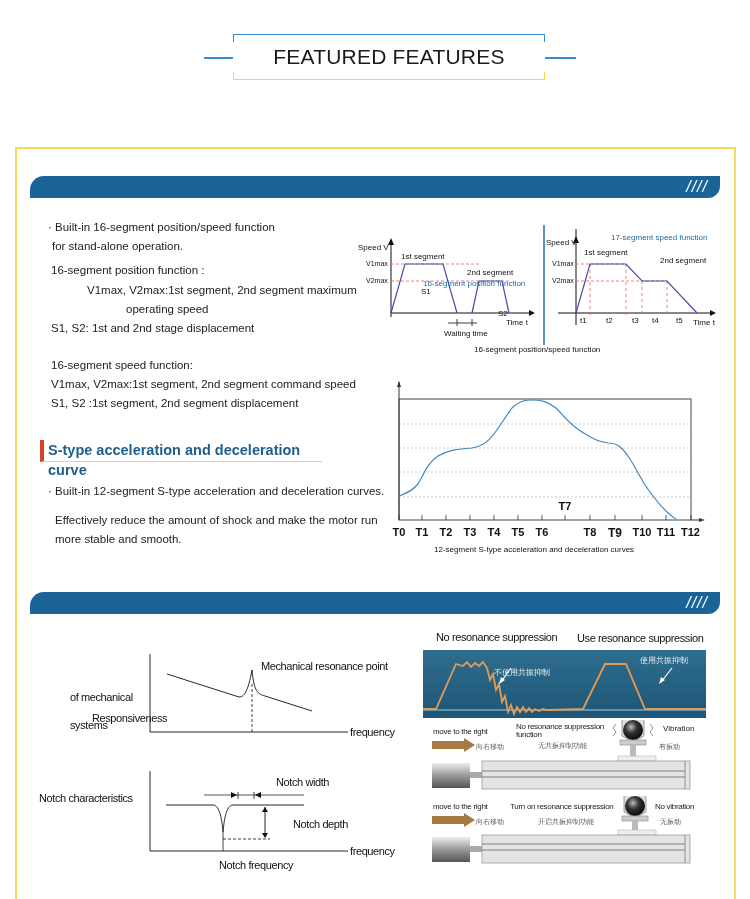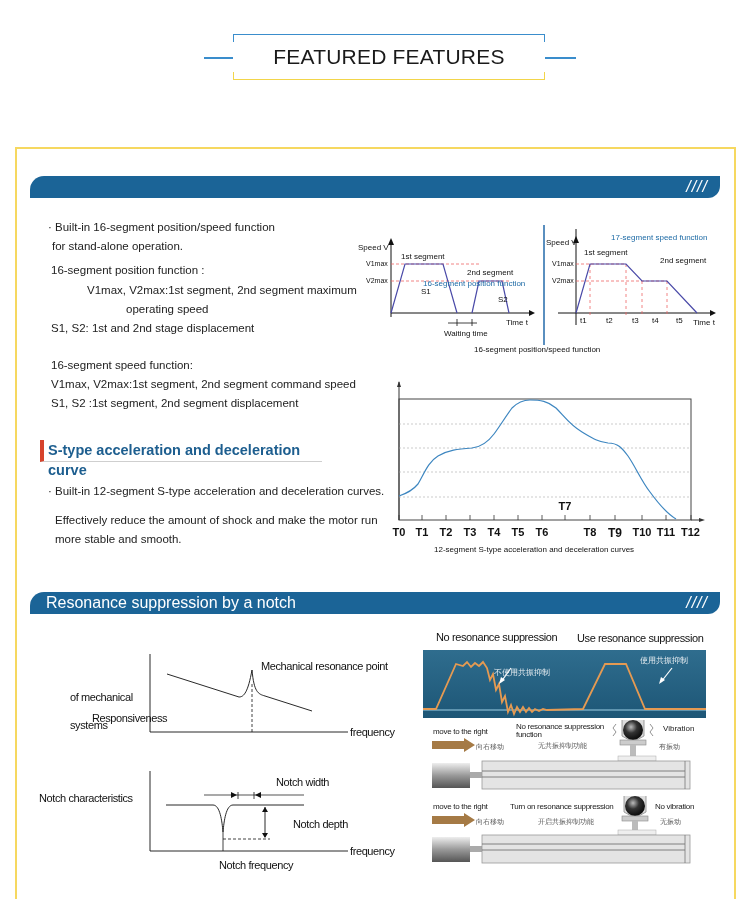--- a/index.html
+++ b/index.html
@@ -69,21 +69,21 @@
   <line x1="117" y1="94" x2="117" y2="101" stroke="#111" stroke-width="0.8"></line>
   <rect x="188" y="0" width="2" height="120" fill="#5a8fbf"></rect>
 </svg>
 <div class="abs diag-title" style="left:423px;top:233px;margin-top:46px;">16-segment position function</div>
 <div class="abs diag-lbl" style="left:358px;top:243px;">Speed V</div>
 <div class="abs diag-lbl" style="left:401px;top:252px;">1st segment</div>
 <div class="abs diag-lbl" style="left:467px;top:268px;">2nd segment</div>
 <div class="abs diag-lbl" style="left:366px;top:260px;font-size:7px;">V1max</div>
 <div class="abs diag-lbl" style="left:366px;top:277px;font-size:7px;">V2max</div>
 <div class="abs diag-lbl" style="left:421px;top:287px;">S1</div>
-<div class="abs diag-lbl" style="left:487px;top:295px;padding-left:11px;">S2</div>
+<div class="abs diag-lbl" style="left:487px;top:309px;padding-left:11px;">S2</div>
 <div class="abs diag-lbl" style="left:506px;top:318px;">Time t</div>
 <div class="abs diag-lbl" style="left:444px;top:329px;">Waiting time</div>
 
 <svg class="abs" style="left:540px;top:225px;" width="190" height="110">
   <line x1="36" y1="4" x2="36" y2="100" stroke="#111" stroke-width="1"></line>
   <polygon points="33,18 36,11 39,18" fill="#111"></polygon>
   <line x1="18" y1="88" x2="170" y2="88" stroke="#111" stroke-width="1"></line>
   <polygon points="170,85 176,88 170,91" fill="#111"></polygon>
   <line x1="36" y1="39" x2="86" y2="39" stroke="#e66" stroke-dasharray="3,2" stroke-width="0.8"></line>
   <line x1="36" y1="56" x2="127" y2="56" stroke="#e66" stroke-dasharray="3,2" stroke-width="0.8"></line>
@@ -150,21 +150,20 @@
     <div class="abs" style="left: 555px; top: 500px; width: 20px; text-align: center; font-size: 11px; font-weight: bold; color: rgb(17, 17, 17); white-space: nowrap;">T7</div>
     <div class="abs" style="left: 580px; top: 526px; width: 20px; text-align: center; font-size: 11px; font-weight: bold; color: rgb(17, 17, 17); white-space: nowrap;">T8</div>
     <div class="abs" style="left: 605px; top: 526px; width: 20px; text-align: center; font-size: 12px; font-weight: bold; color: rgb(17, 17, 17); white-space: nowrap;">T9</div>
     <div class="abs" style="left: 632px; top: 526px; width: 20px; text-align: center; font-size: 11px; font-weight: bold; color: rgb(17, 17, 17); white-space: nowrap;">T10</div>
     <div class="abs" style="left: 656px; top: 526px; width: 20px; text-align: center; font-size: 11px; font-weight: bold; color: rgb(17, 17, 17); white-space: nowrap;">T11</div>
     <div class="abs" style="left: 681px; top: 526px; width: 20px; font-size: 11px; font-weight: bold; color: rgb(17, 17, 17); white-space: nowrap;">T12</div>
   </div>
 <div class="abs diag-lbl" style="left:434px;top:545px;">12-segment S-type acceleration and deceleration curves</div>
 
 <div class="abs bar" style="top:592px;">
-  <span>Resonance suppression by a notch</span>
   <span class="slashes">////</span>
 </div>
 
 <svg class="abs" style="left:140px;top:650px;" width="240" height="90">
   <line x1="10" y1="4" x2="10" y2="82" stroke="#111" stroke-width="0.9"></line>
   <line x1="10" y1="82" x2="208" y2="82" stroke="#111" stroke-width="0.9"></line>
   <path d="M27,24 L99,47 C104,47 108,42 112,20 C114,42 118,44 125,46 L172,61" fill="none" stroke="#111" stroke-width="0.9"></path>
   <line x1="112" y1="34" x2="112" y2="82" stroke="#111" stroke-dasharray="3,2" stroke-width="0.8"></line>
 </svg>
 <div class="abs lbl-sm" style="left:70px;top:712px;padding-left:22px;">Responsiveness</div>

